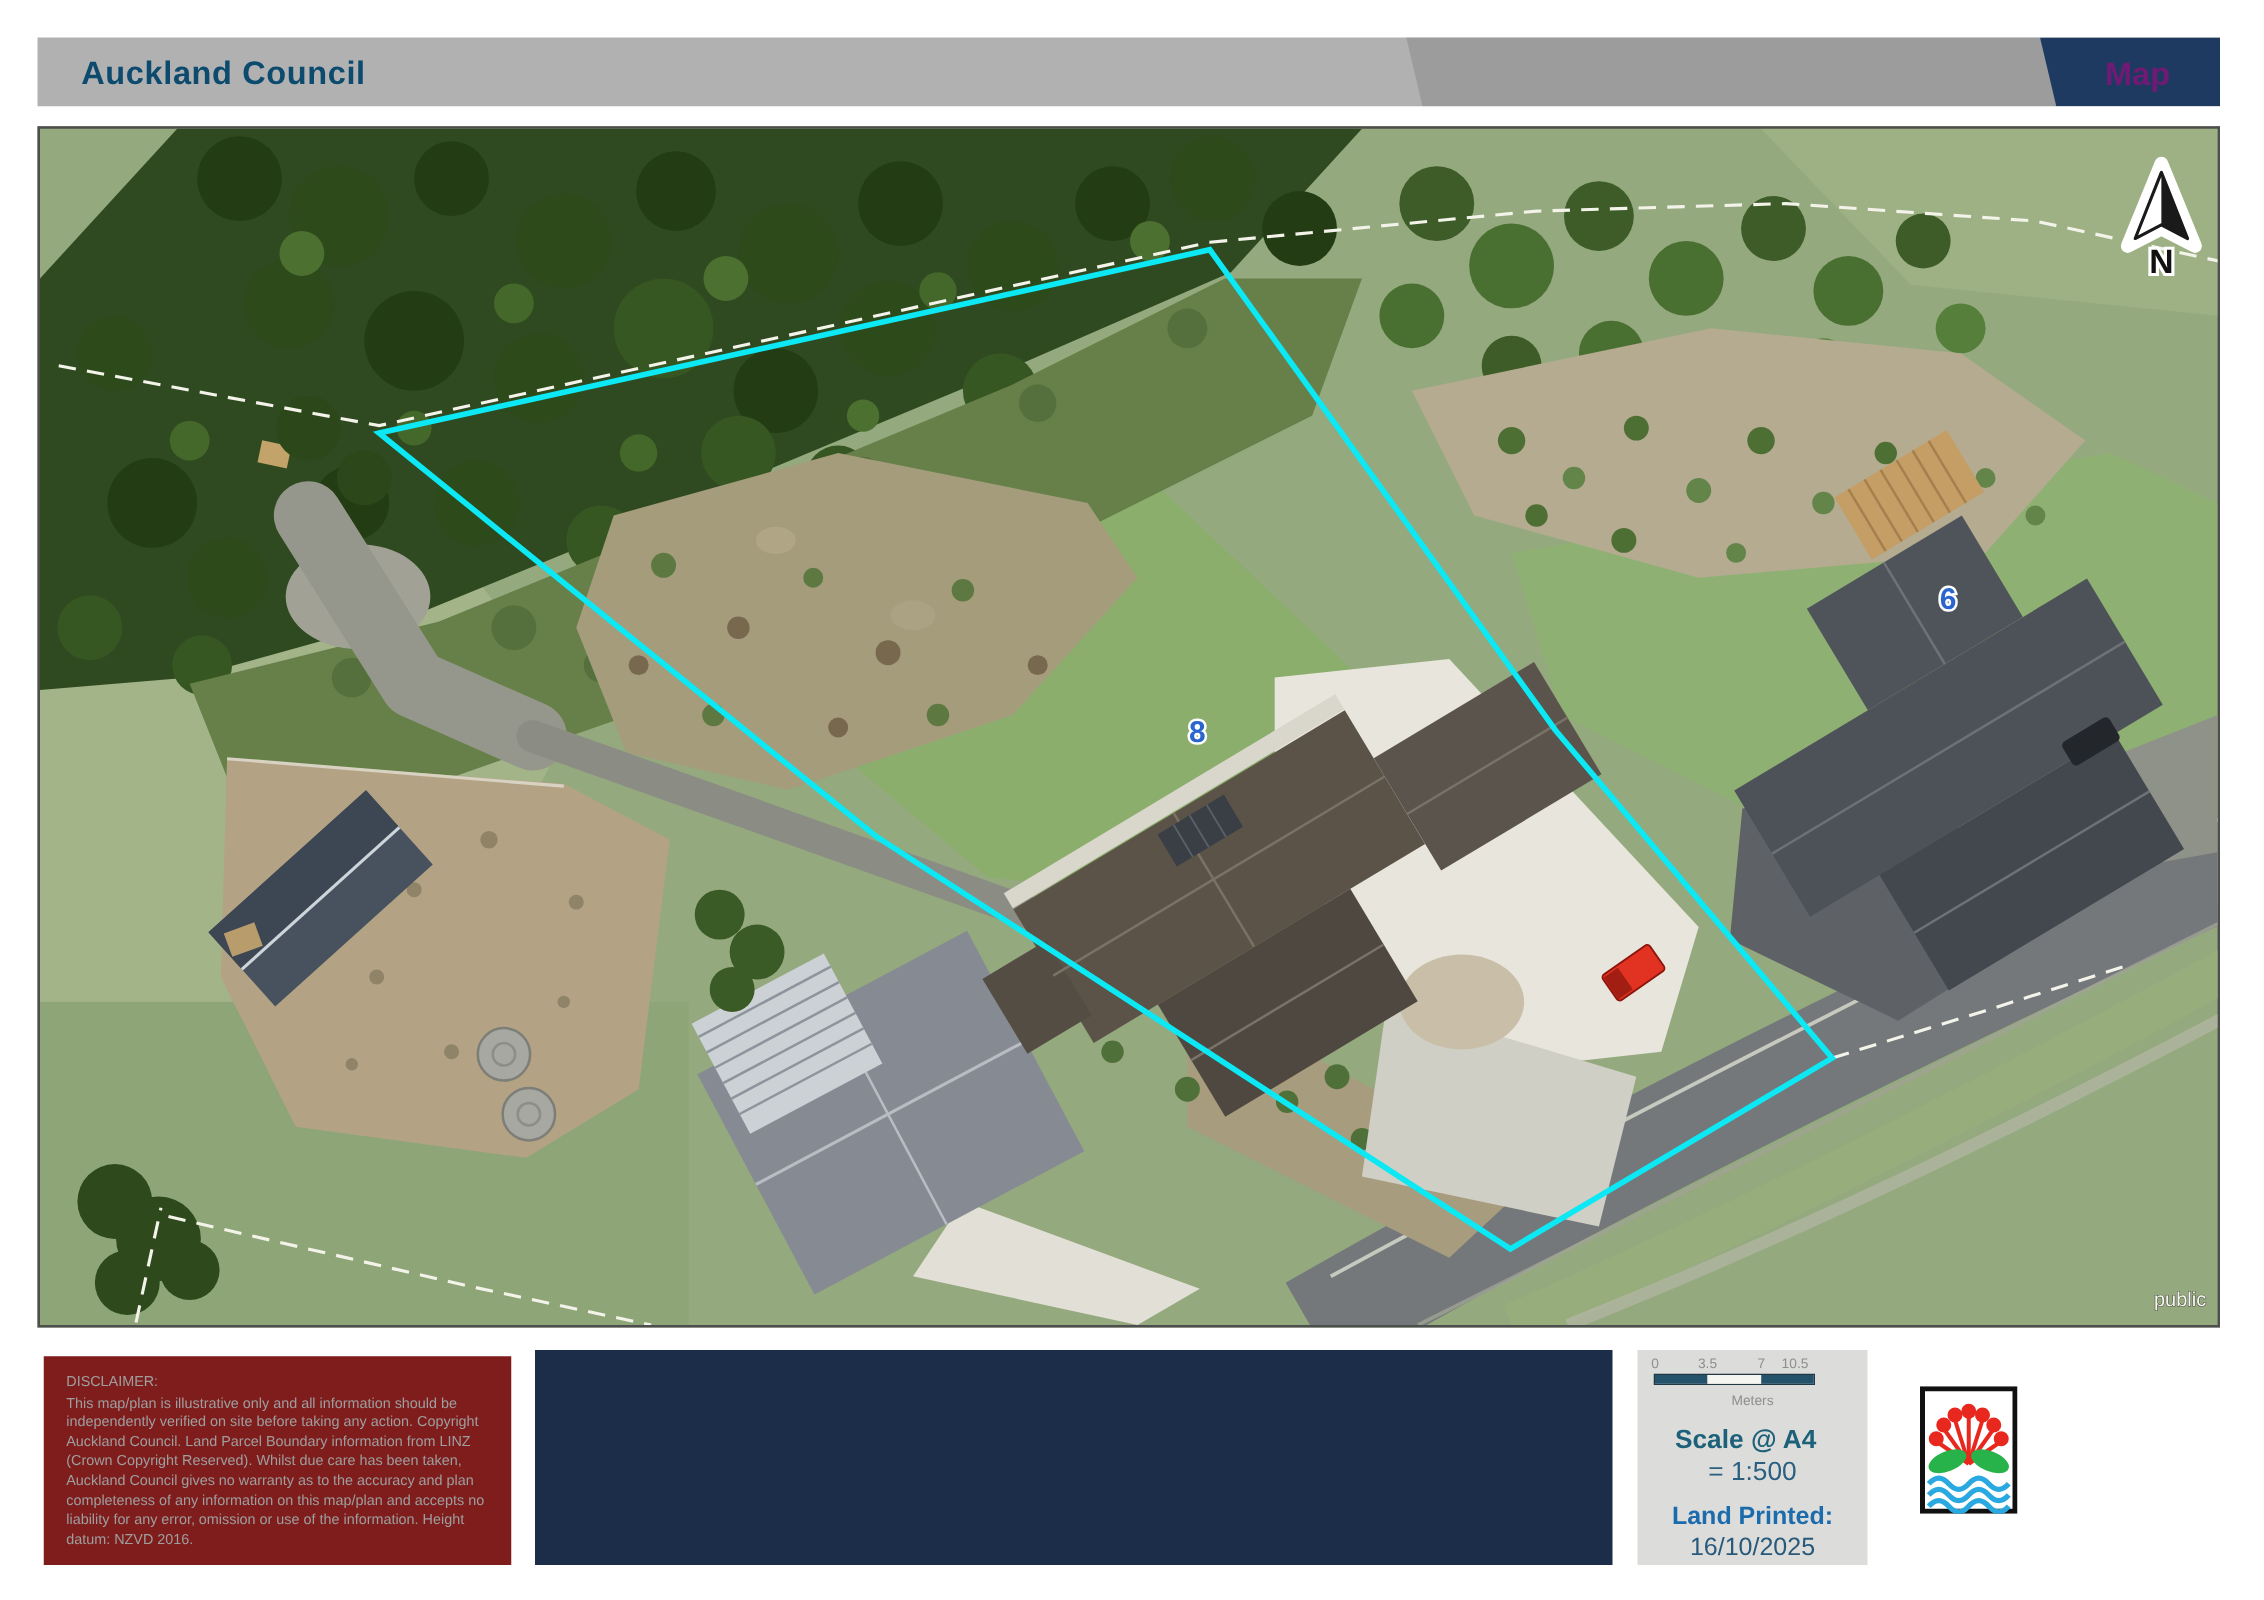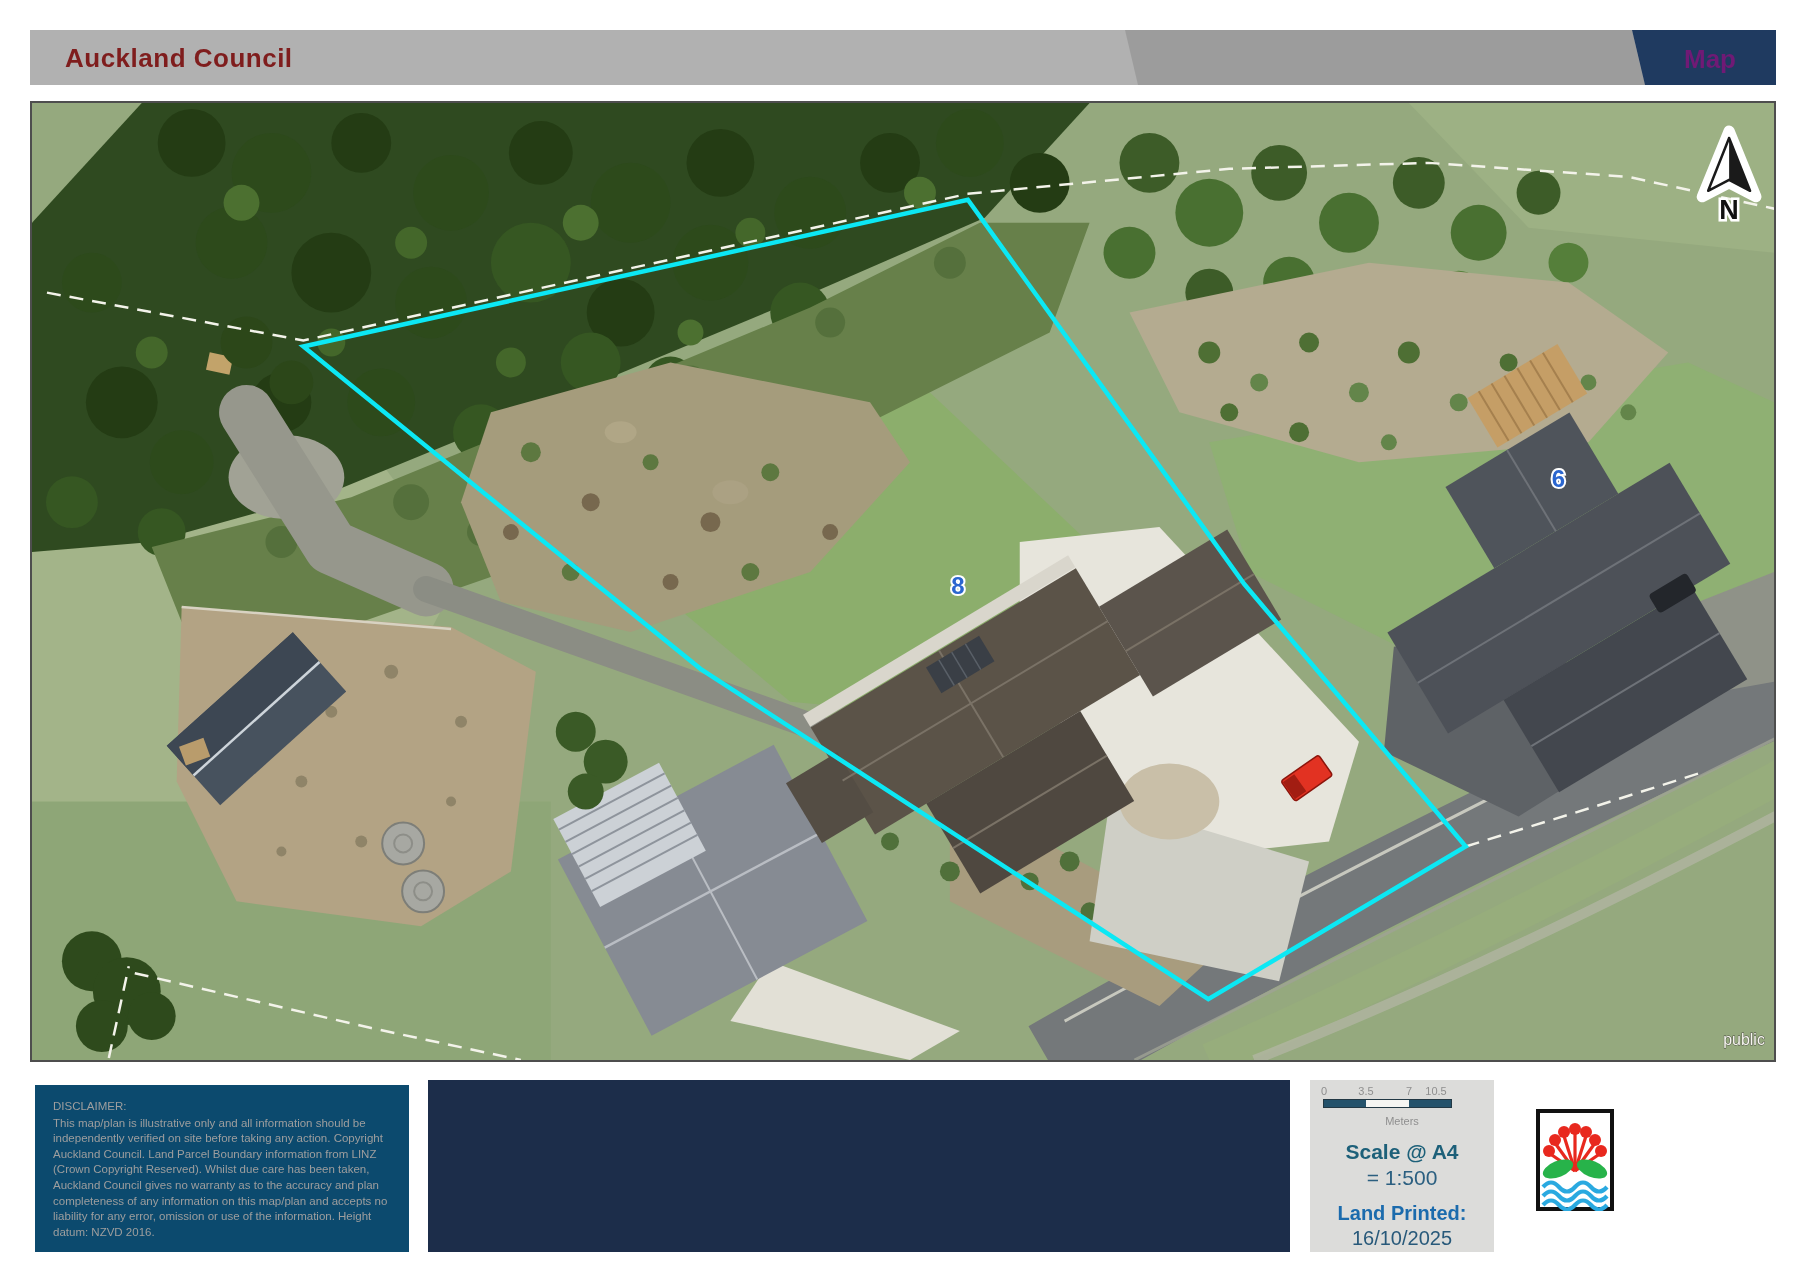--- a/index.html
+++ b/index.html
@@ -1,40 +1,40 @@
 <!DOCTYPE html>
 <html><head>
 <meta charset="utf-8">
 <style>
   html,body{margin:0;padding:0;background:#ffffff;}
   .page{position:relative;width:1811px;height:1280px;background:#ffffff;overflow:hidden;
         font-family:"Liberation Sans", sans-serif;}
   
   .header{position:absolute;left:30px;top:30px;width:1746px;height:55px;background:#b1b1b1;}
   .header-mid{position:absolute;left:0;top:0;width:100%;height:100%;}
-  .header-title{position:absolute;left:35px;top:13px;color:#7f1d1d;font-size:26px;font-weight:bold;letter-spacing:.5px;}
+  .header-title{position:absolute;left:35px;top:13px;color:#0c4a6e;font-size:26px;font-weight:bold;letter-spacing:.5px;}
   .map-tab-label{position:absolute;right:40px;top:14px;color:#701a75;font-size:26px;font-weight:bold;}
   
   .map-frame{position:absolute;left:30px;top:101px;width:1746px;height:961px;border:2px solid #4e4e4e;box-sizing:border-box;background:#8aa173;}
   .map-frame svg{display:block;}
   
-  .disclaimer{position:absolute;left:35px;top:1085px;width:374px;height:167px;background:#0c4a6e;box-sizing:border-box;
+  .disclaimer{position:absolute;left:35px;top:1085px;width:374px;height:167px;background:#7f1d1d;box-sizing:border-box;
               padding:14px 18px;color:#9e9e9e;font-size:11.5px;line-height:15.6px;}
   .disclaimer .d-title{margin-bottom:1px;}
   .disclaimer .d-body{white-space:pre-line;}
   .navy-box{position:absolute;left:428px;top:1080px;width:862px;height:172px;background:#1c2d4a;}
   .scale-panel{position:absolute;left:1310px;top:1080px;width:184px;height:172px;background:#dcdcda;}
   .scale-ticks{position:absolute;left:0;top:5px;width:100%;height:12px;color:#8f8f8f;font-size:11px;}
   .scale-ticks span{position:absolute;transform:translateX(-50%);}
   .scalebar{position:absolute;left:13px;top:19px;width:129px;height:9px;border:1px solid #223844;display:flex;box-sizing:border-box;}
   .scalebar .seg{flex:1;height:100%;}
   .seg-dark{background:#24526b;}
   .seg-light{background:#f5f5f2;}
   .scale-units{position:absolute;left:0;top:35px;width:100%;text-align:center;color:#8f8f8f;font-size:11px;}
-  .scale-title{position:absolute;left:0;top:60px;width:100%;text-align:center;color:#1d6079;font-size:21px;font-weight:bold;}
+  .scale-title{position:absolute;left:0;top:60px;width:100%;text-align:left;color:#1d6079;font-size:21px;font-weight:bold;padding-left:30px;}
   .scale-value{position:absolute;left:0;top:86px;width:100%;text-align:center;color:#2b5f80;font-size:21px;}
   .date-label{position:absolute;left:0;top:122px;width:100%;text-align:center;color:#1b6bad;font-size:20px;font-weight:bold;}
   .date-value{position:absolute;left:0;top:147px;width:100%;text-align:center;color:#28597a;font-size:20px;}
   
   .logo{position:absolute;left:1530px;top:1105px;width:250px;height:110px;display:flex;align-items:center;}
   .logo-text{width:168px;display:flex;flex-direction:column;align-items:center;color:#16304f;}
   .logo-line1{font-size:33px;font-weight:bold;line-height:30px;letter-spacing:.5px;}
   .logo-line2{font-size:33px;font-weight:bold;line-height:30px;letter-spacing:.5px;}
   .logo-tagline{font-size:8.5px;font-weight:bold;font-style:italic;margin-top:4px;white-space:nowrap;}
   .logo-mark{margin-left:6px;}

